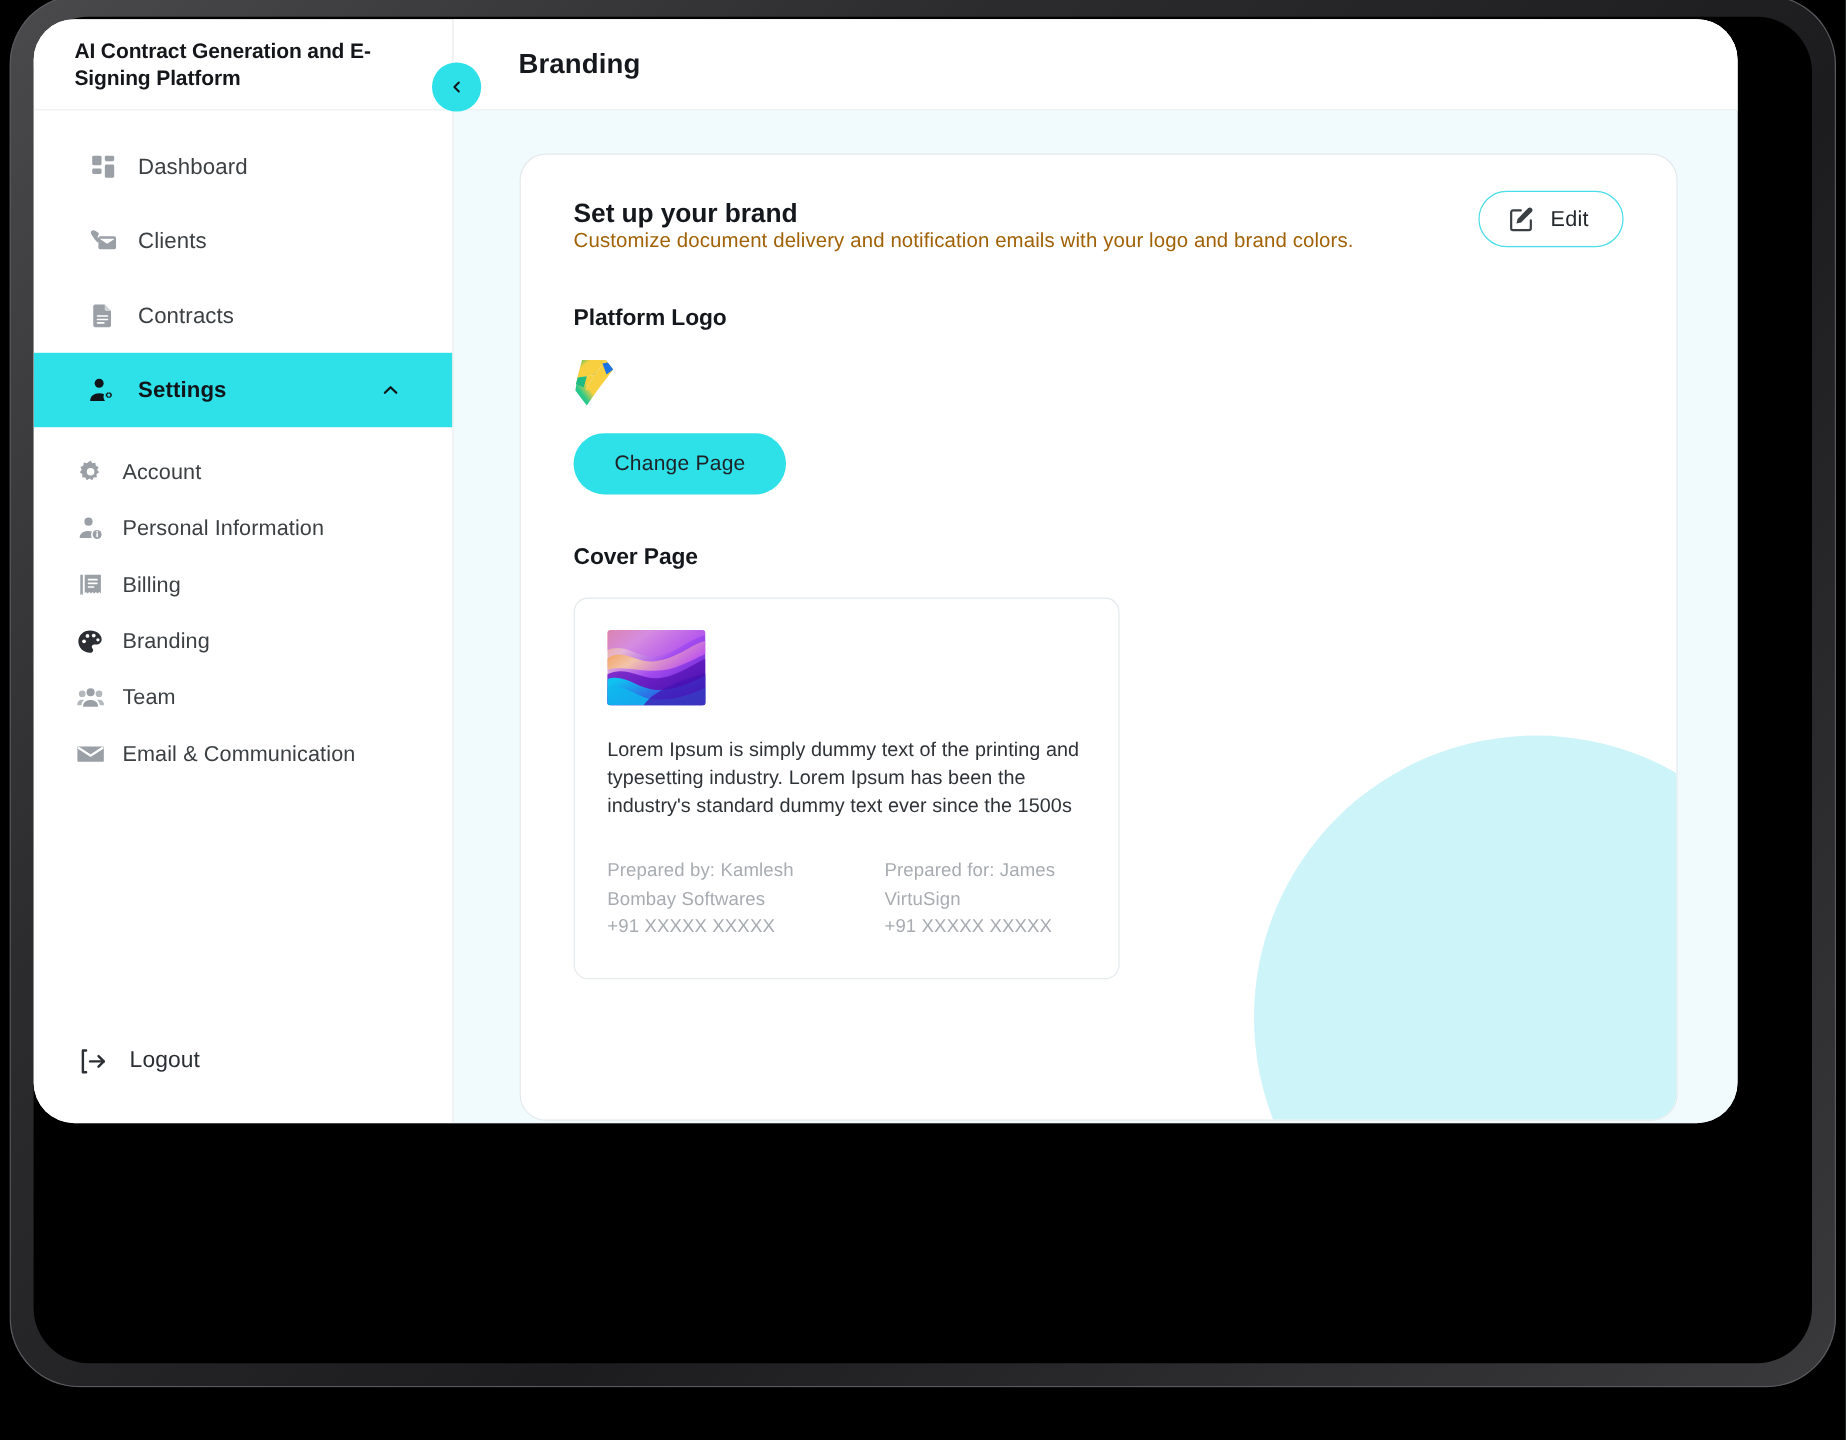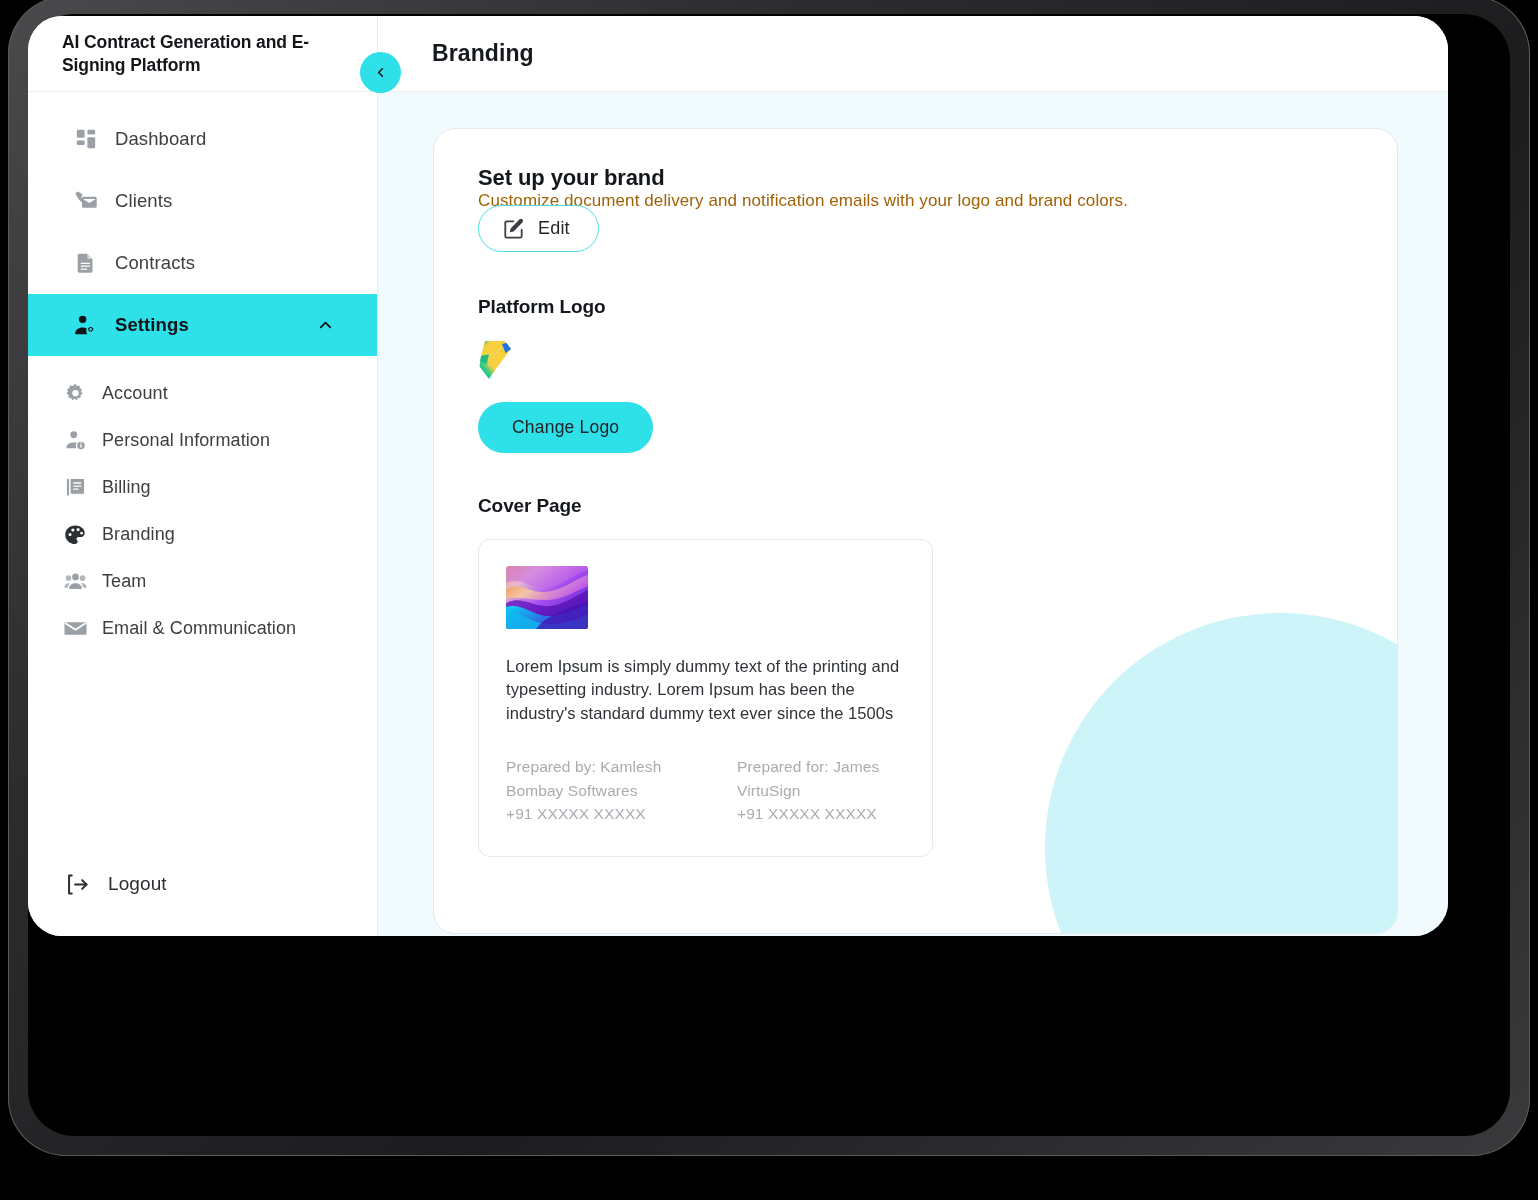--- a/index.html
+++ b/index.html
@@ -232,21 +232,20 @@
     border-radius: 50%;
     background: #cdf4f8;
     pointer-events: none;
   }
   #card-inner { position: relative; z-index: 2; }
 
   #card-head {
     display: flex;
     justify-content: space-between;
     align-items: flex-start;
-    flex-direction: column;
   }
   #card-title {
     font-size: 22px;
     font-weight: bold;
     color: #14171b;
     letter-spacing: -0.1px;
   }
   #card-sub {
     margin-top: 0;
     font-size: 17px;
@@ -551,21 +550,21 @@
                   </linearGradient>
                 </defs>
                 <path d="M7 1 L27 1 L17.5 13.5 L3 16 Z" fill="url(#gTop)"></path>
                 <path d="M3 16 L17.5 13.5 L10 26 L20 26 L11 39 L1.5 26.5 Z" fill="url(#gBot)"></path>
                 <path d="M17.5 13.5 L27 1 L33 9 L20 26 L10 26 Z" fill="#f7cf3f"></path>
                 <path d="M24 4 L28.5 3 L33 9 L27.5 13 Z" fill="#1a73e8"></path>
                 <path d="M3.5 15.5 L11 14.5 L8.5 24 L2 21 Z" fill="#1fbb83"></path>
               </svg>
             </div>
 
-            <button id="change-logo-button">Change Logo</button>
+            <button id="change-logo-button">Change Page</button>
           </div>
 
           <div id="cover-section">
             <h3 class="section-title">Cover Page</h3>
 
             <div id="cover-card">
               <div id="cover-thumb">
                 <svg width="82" height="63" viewBox="0 0 82 63" preserveAspectRatio="none">
                   <defs>
                     <linearGradient id="bgG" x1="0" y1="0" x2="1" y2="1">

